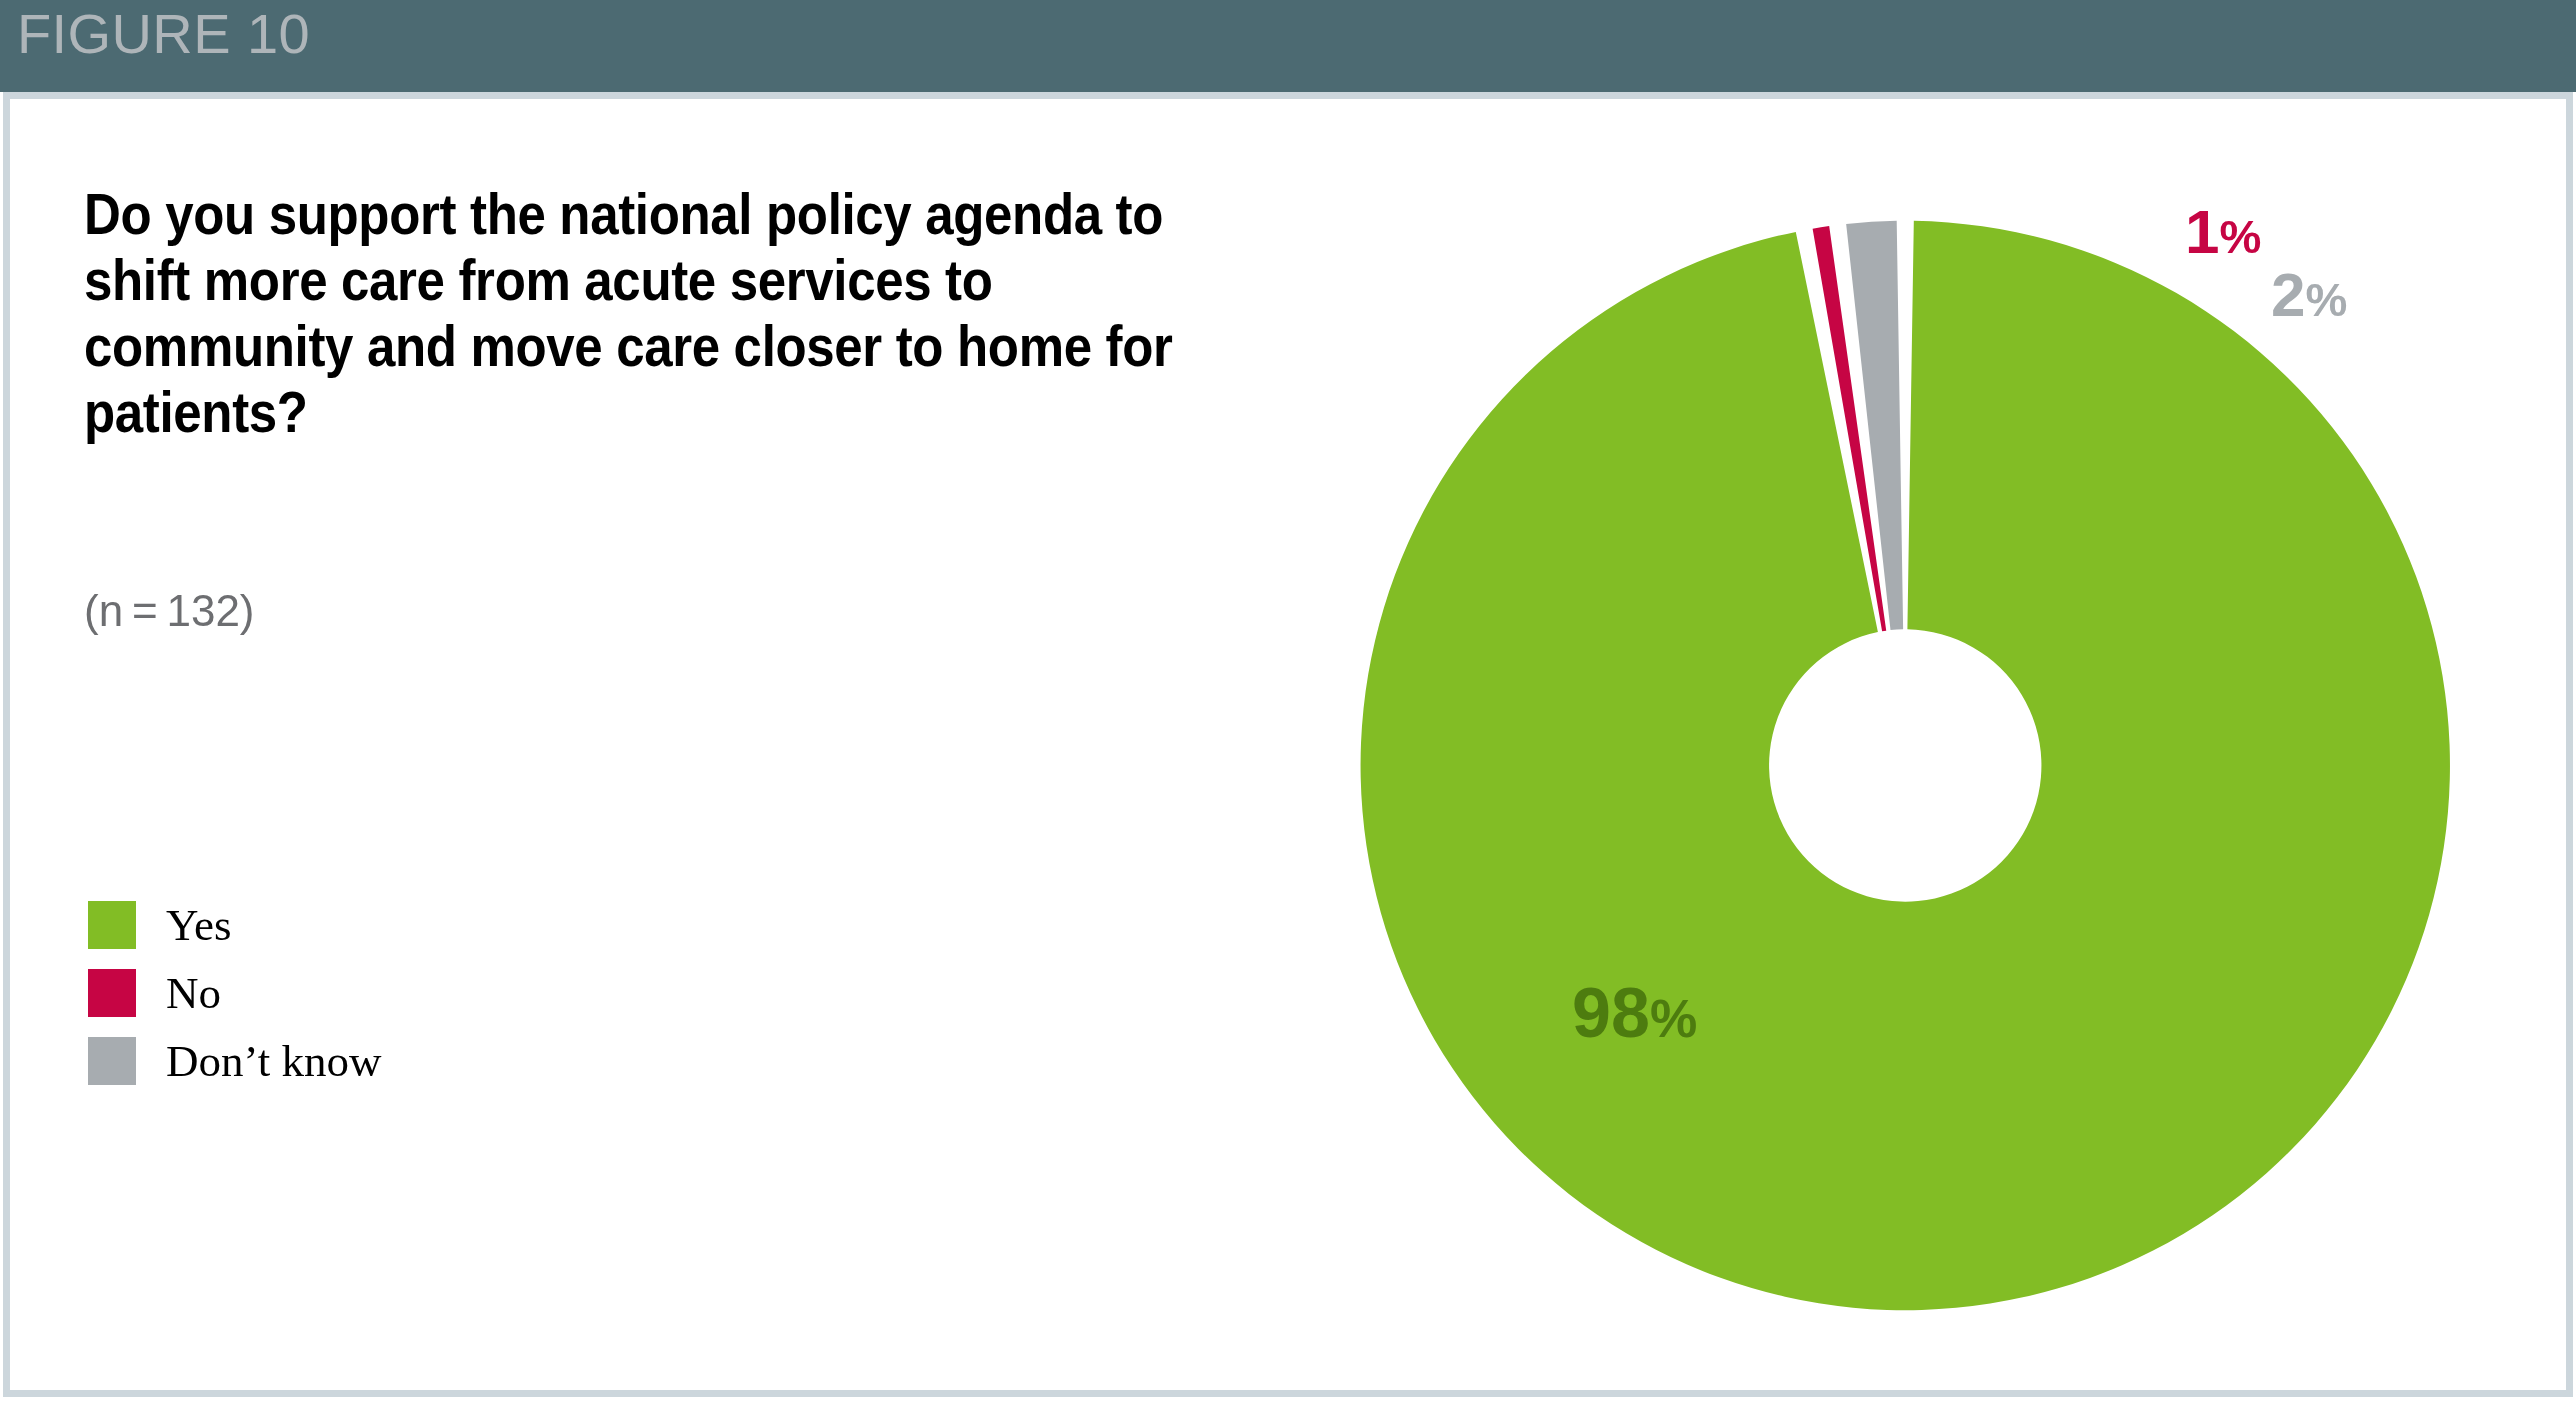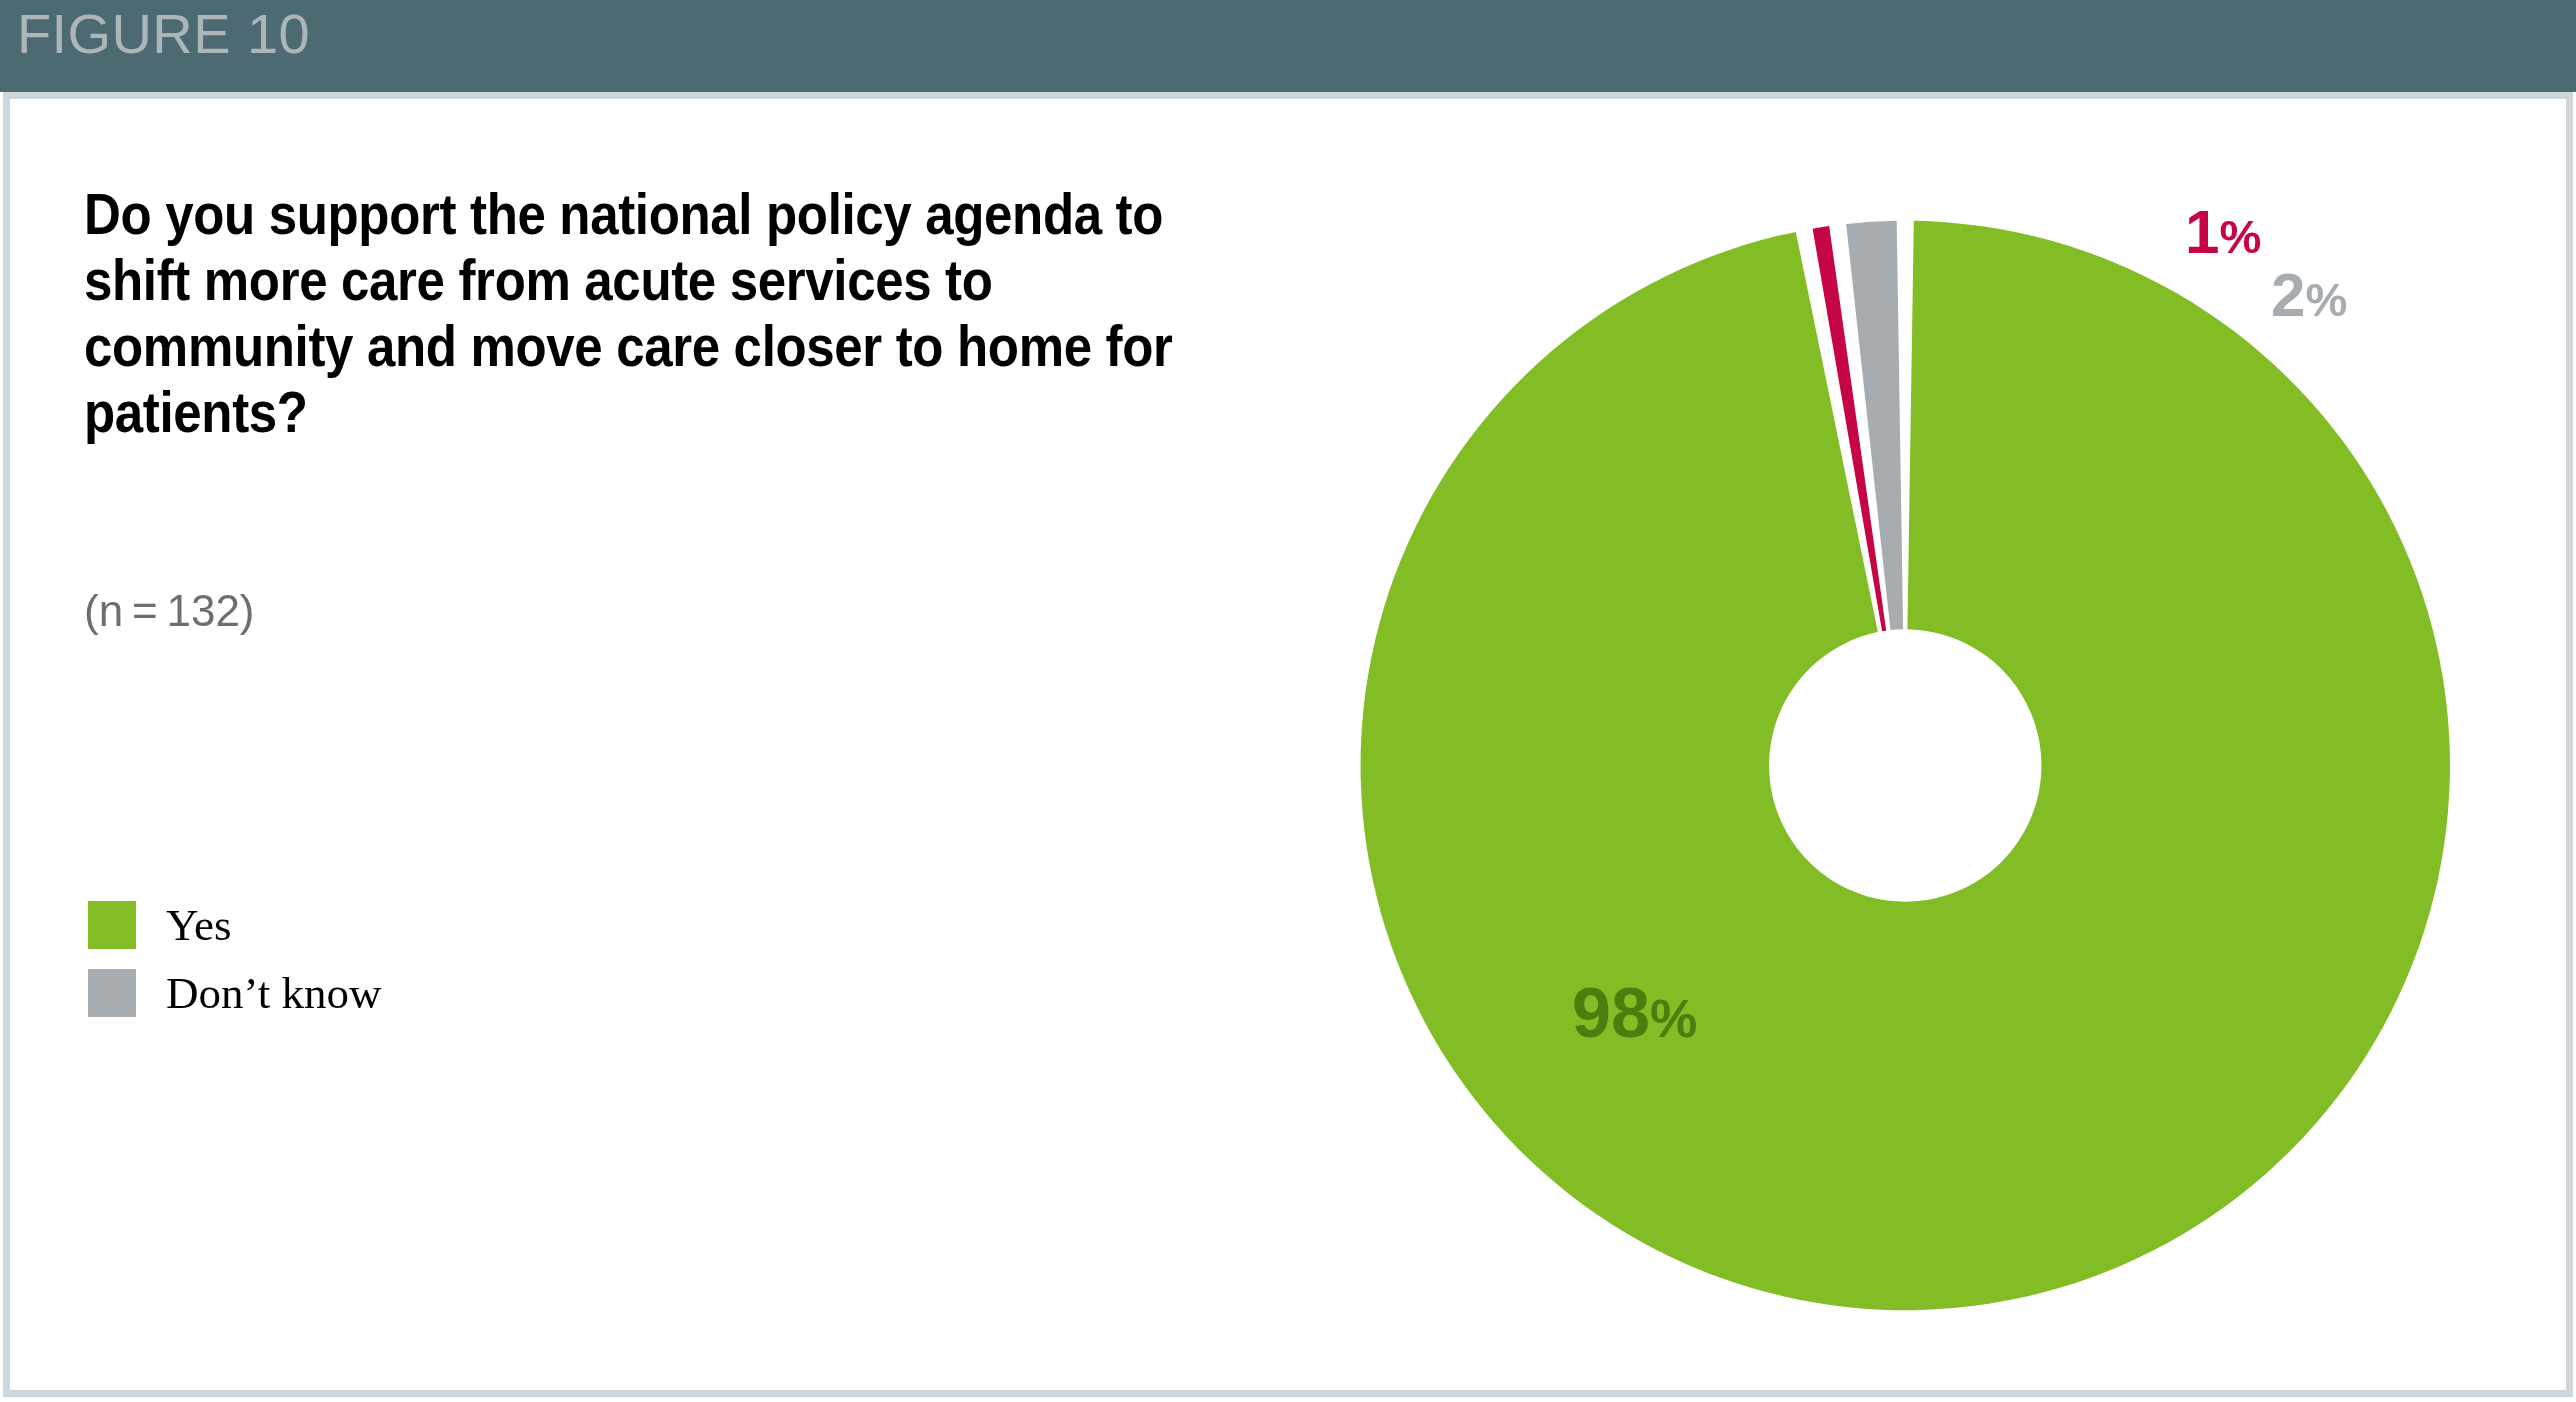--- a/index.html
+++ b/index.html
@@ -166,20 +166,24 @@
   <div class="figure-panel"></div>
 
   <div class="question-title">Do you support the national policy agenda to shift more care from acute services to community and move care closer to home for patients?</div>
 
   <div class="sample-size">(n = 132)</div>
 
   <div class="legend">
     <div class="legend-item">
       <span class="legend-swatch" style="background:#82bd25"></span>
       <span class="legend-label">Yes</span>
+    </div>
+    <div class="legend-item">
+      <span class="legend-swatch" style="background:#c60544"></span>
+      <span class="legend-label">No</span>
     </div>
     <div class="legend-item">
       <span class="legend-swatch" style="background:#a7acb0"></span>
       <span class="legend-label">Don’t know</span>
     </div>
   </div>
 
   <div class="donut-wrap">
     <svg class="donut-svg" viewBox="0 0 1580 1600">
       <g id="donut-slices">

